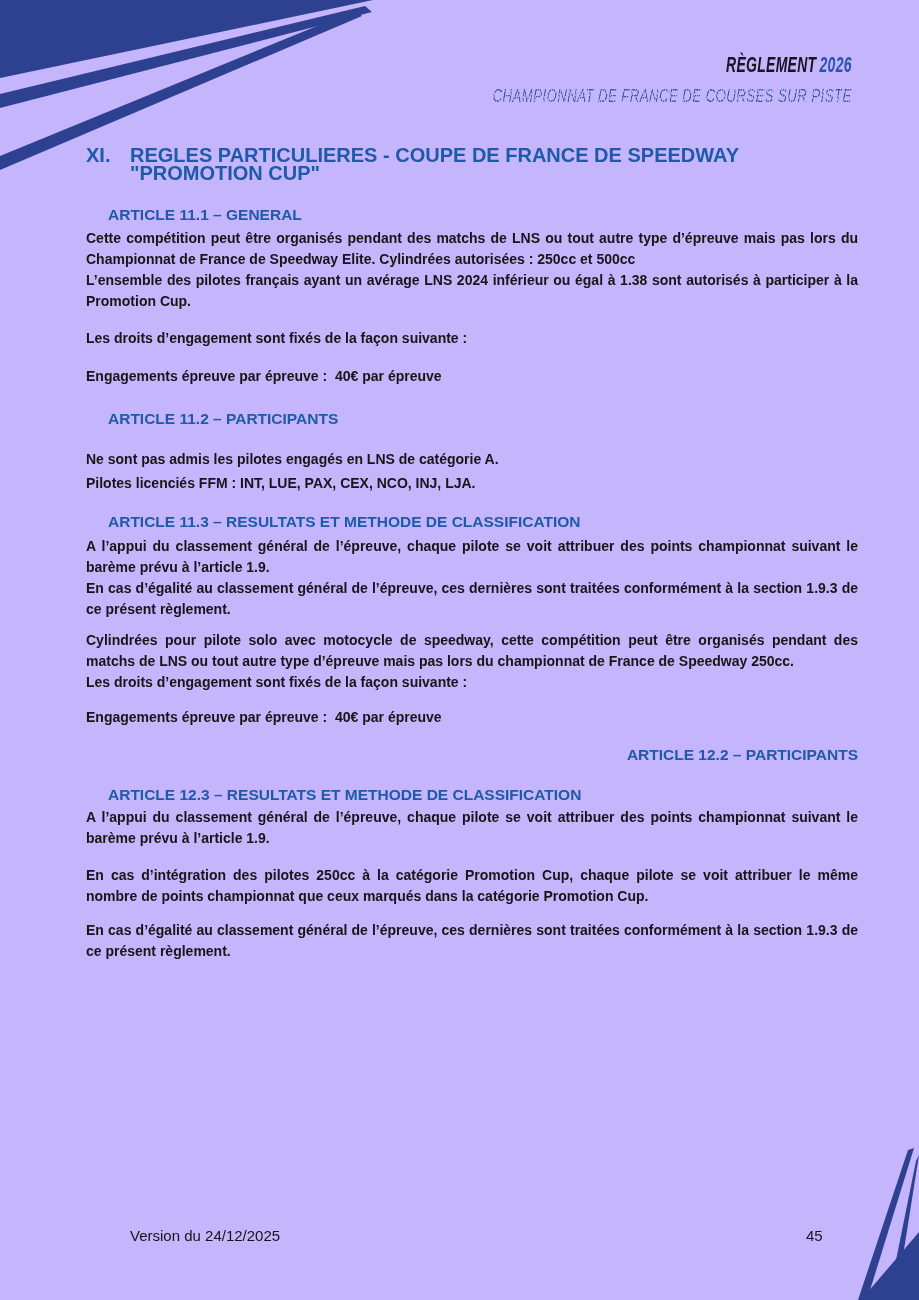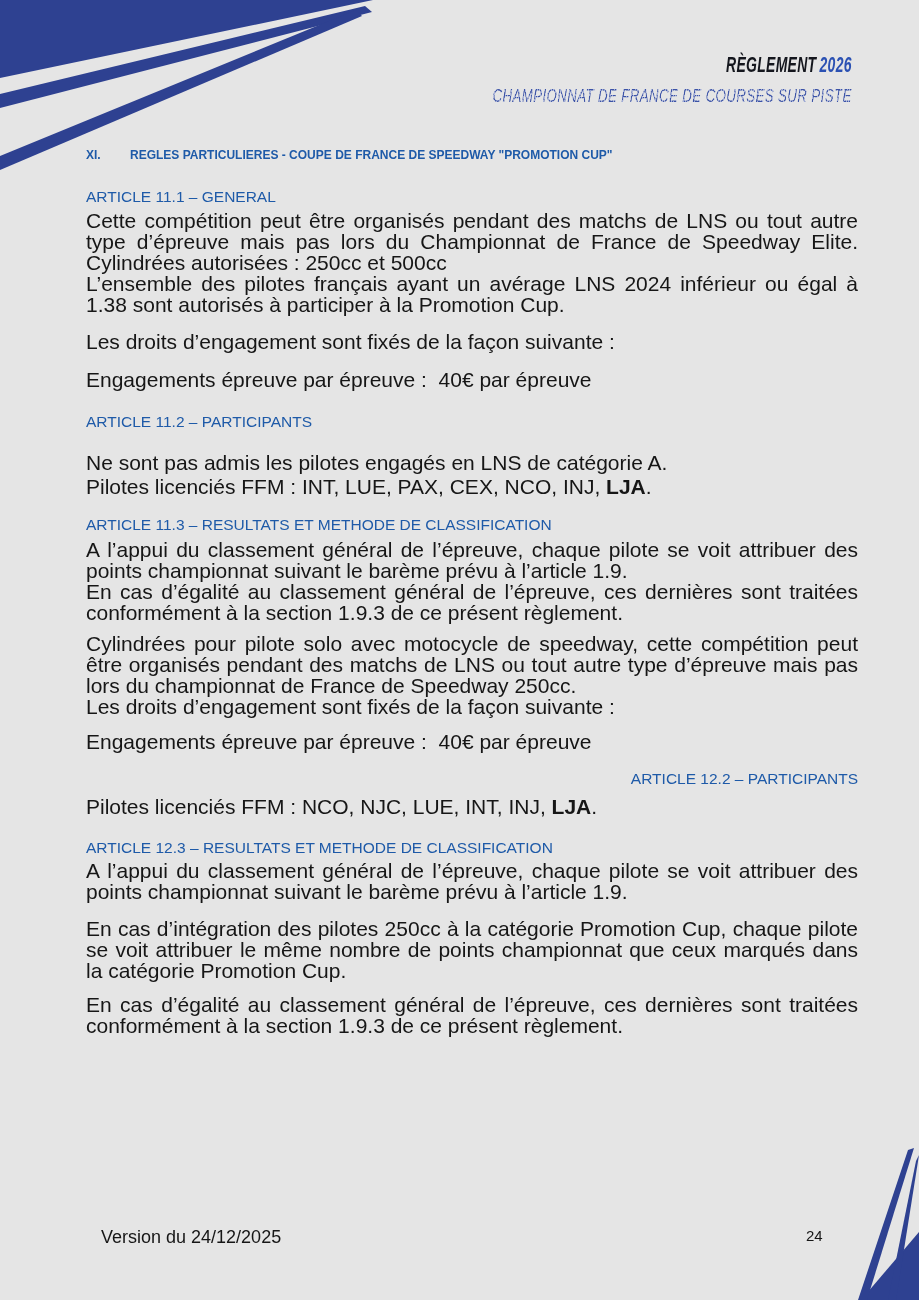--- a/index.html
+++ b/index.html
@@ -1,17 +1,17 @@
 <!DOCTYPE html>
 <html><head>
 <meta charset="utf-8">
 <style>
   html,body { margin:0; padding:0; background:#ffffff; }
   .page {
-    position:relative; width:919px; height:1300px; background:#e5e5e5;
+    position:relative; width:919px; height:1300px; background:#c4b5fd;
     overflow:hidden; font-family:"Liberation Sans", sans-serif; color:#161616;
   }
   
   .deco-tl { position:absolute; left:0; top:0; display:block; }
   .deco-br { position:absolute; right:0; bottom:0; display:block; }
   .deco-fill { fill:#2e4191; }
   
   .hdr-title {
     position:absolute; top:52px; right:67px; white-space:nowrap;
     font-style:italic; font-weight:bold; font-size:22.5px; color:#14161d;
@@ -20,24 +20,24 @@
   .hdr-title .yr { color:#2b51b3; margin-left:5px; }
   .hdr-sub {
     position:absolute; top:85px; right:67px; white-space:nowrap;
     font-style:italic; font-size:18.5px; letter-spacing:0.5px; color:#4358a8;
     transform:scaleX(0.72); transform-origin:100% 50%;
     background-image:repeating-linear-gradient(112deg,#3c53a6 0 2px,#9daad8 2px 3px);
     -webkit-background-clip:text; background-clip:text; -webkit-text-fill-color:transparent;
   }
   
   .content { position:absolute; left:86px; top:0; width:772px; display:flow-root; }
-  .sec { display:flex; font-weight:bold; color:#1e5aa8; font-size:12px; line-height:18px; }
+  .sec { display:flex; font-weight:bold; color:#1e5aa8; font-size:20px; line-height:18px;justify-content:space-between; }
   .secnum { flex:0 0 44px; }
-  .arth { font-weight:normal; color:#1e5aa8; font-size:15.5px; line-height:18px; }
-  p { margin:0; font-size:21px; line-height:21px; }
+  .arth { font-weight:bold; color:#1e5aa8; font-size:15.5px; line-height:18px;margin-left:22px; }
+  p { margin:0; font-size:14px; line-height:21px;font-weight:bold; }
   .para { text-align:justify; }
   .line { white-space:pre-wrap; }
   
   .sec1      { margin-top:146px; }
   .a111h     { margin-top:24px; }
   .a111p     { margin-top:4px;  }
   .droits1   { margin-top:16px; }
   .engage1   { margin-top:17px; }
   .a112h     { margin-top:23px; }
   .pilotes1  { margin-top:3px;  }
@@ -48,21 +48,21 @@
   .a121h     { margin-top:29px; }
   .a121p     { margin-top:10px; }
   .engage2   { margin-top:14px; }
   .a122h     { margin-top:18px;text-align:right; }
   .pilotes2  { margin-top:8px;  }
   .a123h     { margin-top:22px; }
   .a123p1    { margin-top:3px;  }
   .a123p2    { margin-top:16px; }
   .a123p3    { margin-top:13px; }
   
-  .footer-version { position:absolute; left:101px; top:1227px; font-size:18px; color:#161616; }
+  .footer-version { position:absolute; left:130px; top:1227px; font-size:15px; color:#161616; }
   .footer-page    { position:absolute; left:806px; top:1227px; font-size:15px; color:#161616; }
 </style>
 </head>
 <body>
 
 <div class="page">
 
   <svg class="deco-tl" width="470" height="180" viewBox="0 0 470 180" aria-hidden="true">
     <path class="deco-fill" d="M0,0 L373,0 L0,78 Z"></path>
     <path class="deco-fill" d="M0,94 L365,6 L372,12 L0,108 Z"></path>
@@ -106,25 +106,24 @@
     </div>
 
 
     <div class="a121p">
       <p class="para">Cylindrées pour pilote solo avec motocycle de speedway, cette compétition peut être organisés pendant des matchs de LNS ou tout autre type d’épreuve mais pas lors du championnat de France de Speedway 250cc.</p>
       <p class="line">Les droits d’engagement sont fixés de la façon suivante :</p>
     </div>
     <p class="line engage2">Engagements épreuve par épreuve :  40€ par épreuve</p>
 
     <div class="arth a122h">ARTICLE 12.2 – PARTICIPANTS</div>
-    <p class="line pilotes2"><span>Pilotes licenciés FFM : NCO, NJC, LUE, INT, INJ, </span><strong>LJA</strong><span>.</span></p>
 
     <div class="arth a123h">ARTICLE 12.3 – RESULTATS ET METHODE DE CLASSIFICATION</div>
     <p class="para a123p1">A l’appui du classement général de l’épreuve, chaque pilote se voit attribuer des points championnat suivant le barème prévu à l’article 1.9.</p>
     <p class="para a123p2">En cas d’intégration des pilotes 250cc à la catégorie Promotion Cup, chaque pilote se voit attribuer le même nombre de points championnat que ceux marqués dans la catégorie Promotion Cup.</p>
     <p class="para a123p3">En cas d’égalité au classement général de l’épreuve, ces dernières sont traitées conformément à la section 1.9.3 de ce présent règlement.</p>
 
   </div>
 
   <div class="footer-version">Version du 24/12/2025</div>
-  <div class="footer-page">24</div>
+  <div class="footer-page">45</div>
 
 </div>
 
 </body></html>

